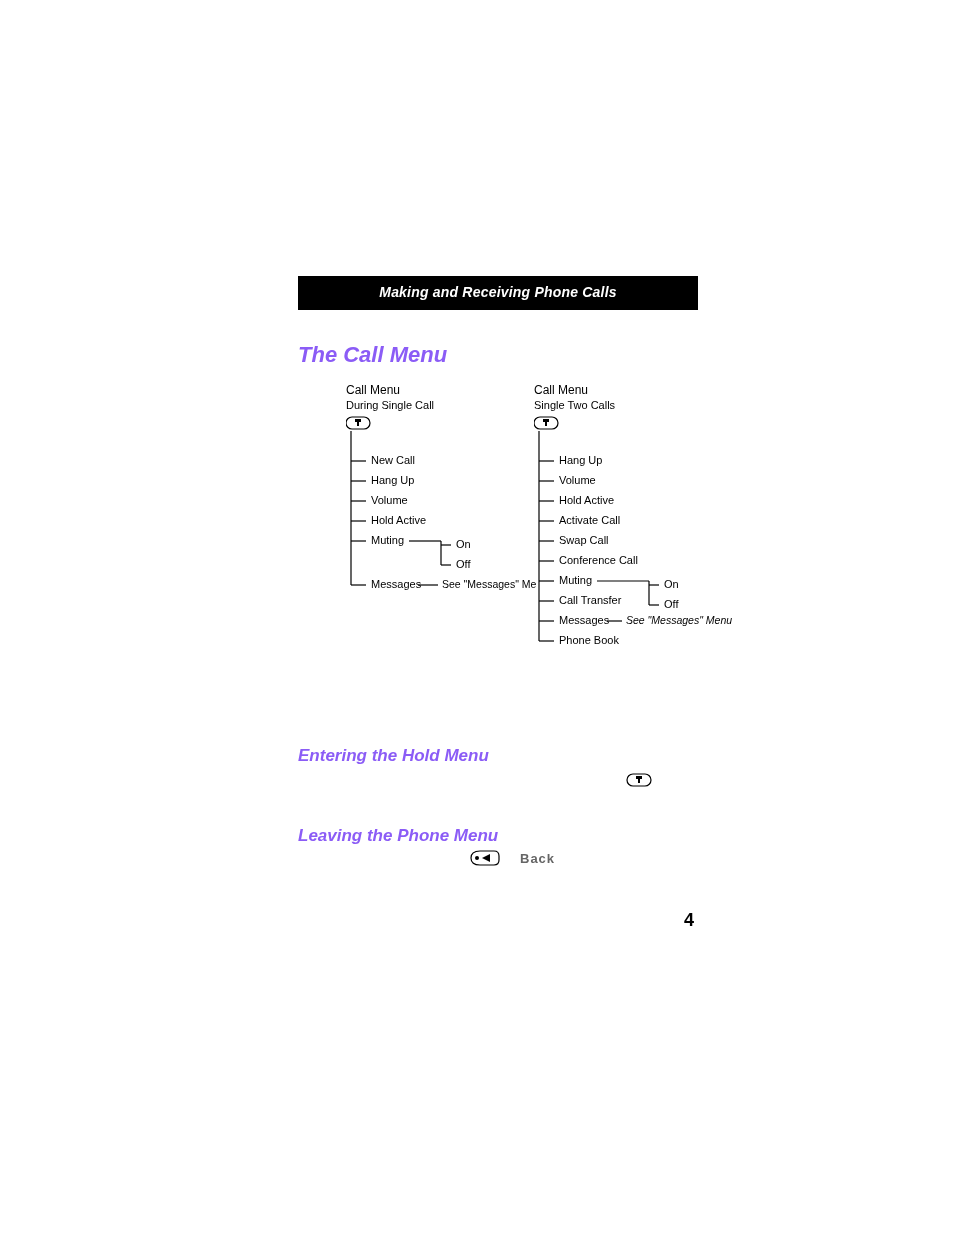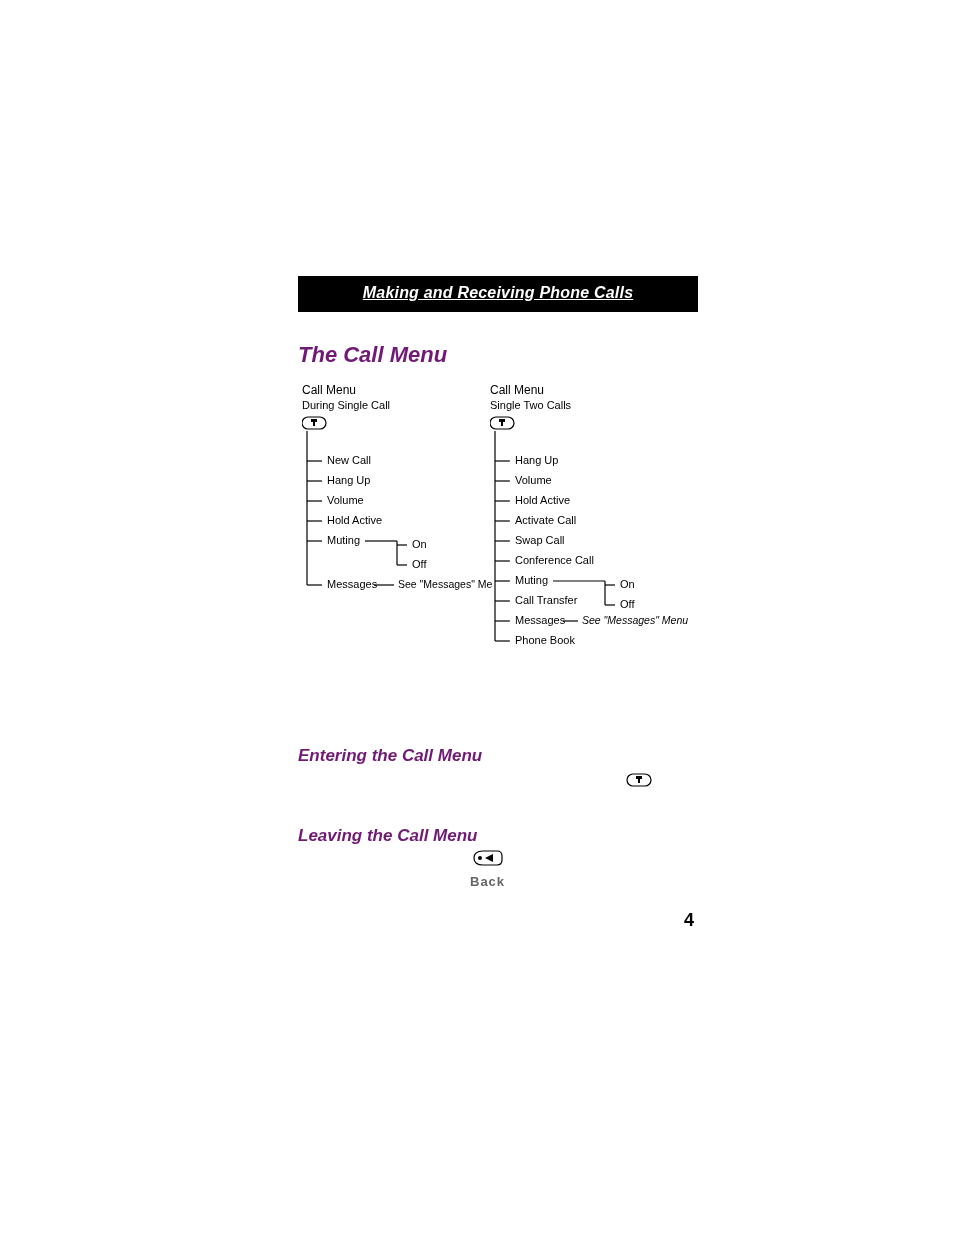--- a/index.html
+++ b/index.html
@@ -19,65 +19,64 @@
   .black-bar {
     position: absolute;
     left: 298px;
     top: 276px;
     width: 400px;
     background: #000;
     color: #fff;
     text-align: center;
     font-weight: 700;
     font-style: italic;
-    font-size: 16px;
+    font-size: 14px;
     padding: 8px 0 10px 0;
     letter-spacing: 0.2px;
-    text-decoration: underline;
   }
   .section-title {
     position: absolute;
     left: 298px;
     font-weight: 700;
     font-style: italic;
-    color: #701a75;
+    color: #8b5cf6;
   }
   .h-call-menu {
     top: 342px;
     font-size: 22px;
   }
   .h-enter {
     top: 746px;
     font-size: 17px;
   }
   .h-leave {
     top: 826px;
     font-size: 17px;
   }
 
   
   .tree {
     position: absolute;
     font-size: 11px;
     line-height: 1.2;
+    margin-left: 44px;
   }
   .tree-left { left: 302px; top: 383px; width: 190px; height: 220px; }
   .tree-right { left: 490px; top: 383px; width: 220px; height: 275px; }
 
   .t-title { font-size: 12px; font-weight: 400; }
   .t-sub   { font-size: 11px; color: #000; margin-top: 2px; }
 
   .back-key {
     position: absolute;
     left: 470px;
     top: 850px;
     display: flex;
     align-items: center;
-    gap: 8px;
-    flex-direction: column;
+    gap: 20px;
   }
   .back-key svg { display: block; }
   .back-text {
     font-weight: 700;
     letter-spacing: 1px;
     font-size: 13px;
     color: #666;
   }
 
   .num4 {
@@ -92,22 +91,22 @@
 </head>
 <body>
 
 <div class="page">
 
   <div class="black-bar">
     <span>Making and Receiving Phone Calls</span>
   </div>
 
   <div class="section-title h-call-menu">The Call Menu</div>
-  <div class="section-title h-enter">Entering the Call Menu</div>
-  <div class="section-title h-leave">Leaving the Call Menu</div>
+  <div class="section-title h-enter">Entering the Hold Menu</div>
+  <div class="section-title h-leave">Leaving the Phone Menu</div>
 
   <div class="tree tree-left">
     <div class="t-title">Call Menu</div>
     <div class="t-sub">During Single Call</div>
 
     <svg width="190" height="210" viewBox="0 0 190 210" style="position:absolute; left:0; top:30px;">
 
       <g>
         <rect x="0" y="4" rx="6" ry="6" width="24" height="12" fill="none" stroke="#000" stroke-width="1.2"></rect>
         <rect x="9" y="6" width="6" height="3" fill="#000"></rect>

